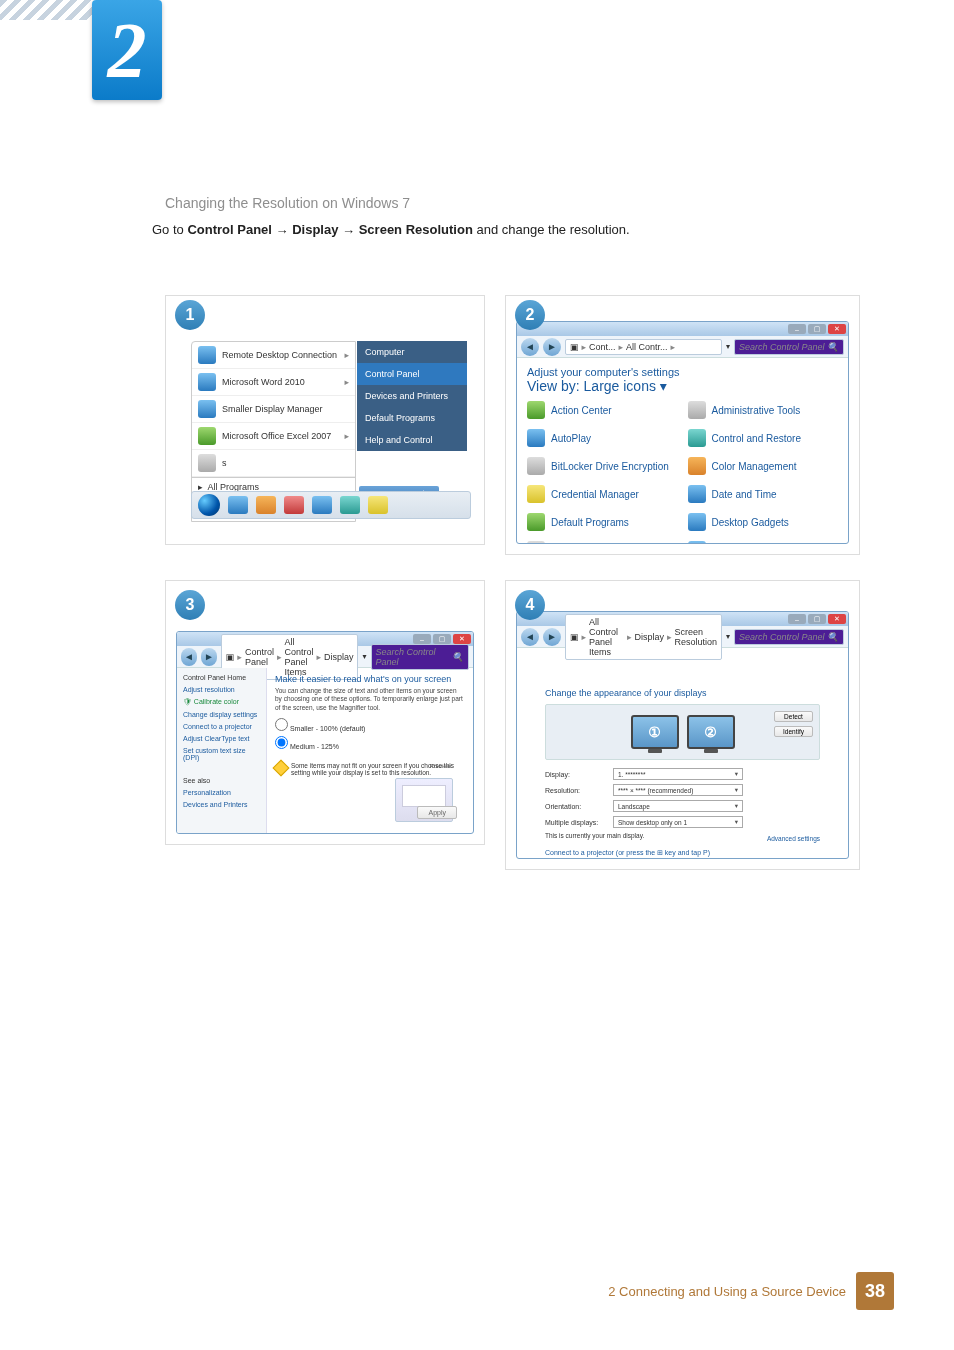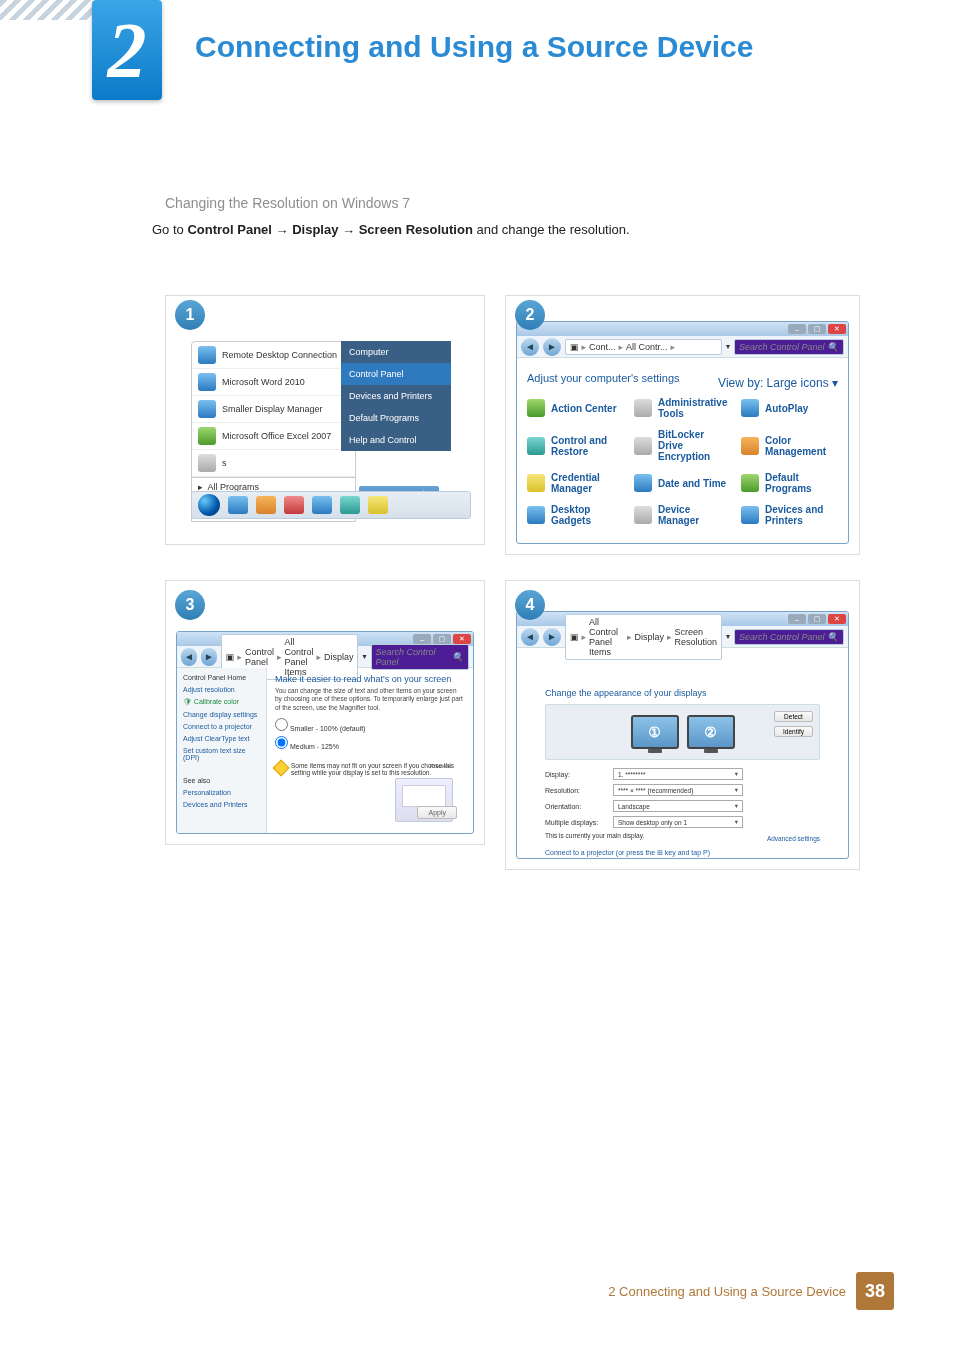--- a/index.html
+++ b/index.html
@@ -38,21 +38,21 @@
   .start-item { display:flex; align-items:center; gap:6px; padding:4px 6px; font-size:9px; color:#333; border-bottom:1px solid #eee;}
   .start-item:last-child{border-bottom:none;}
   .ico16 { width:18px; height:18px; border-radius:3px; flex:0 0 18px; }
   .chev { margin-left:auto; color:#888; font-size:9px;}
   .allprog { background:#fff; padding:4px 6px; font-size:9px; border-top:1px solid #ccc;}
   .searchbox { display:flex; align-items:center; border:1px solid #bcd; border-radius:3px; margin:4px; padding:2px 4px; font-size:9px; color:#888; font-style:italic;}
   .searchbox .mag { margin-left:auto; color:#3a7; font-size:10px;}
   .taskbar { position:absolute; left:10px; bottom:10px; width:280px; height:28px; background:linear-gradient(#e8eef4,#d6e0ea); border:1px solid #bcd; border-radius:3px; display:flex; align-items:center; gap:8px; padding:0 6px;}
   .taskbar .orb { width:22px; height:22px; border-radius:11px; background:radial-gradient(circle at 30% 30%, #6cf, #05a 60%, #036);}
   .taskbar .ticon { width:20px; height:18px; border-radius:3px;}
-  .start-right { position:absolute; left:160px; top:30px; width:110px; }
+  .start-right { position:absolute; left:176px; top:30px; width:110px; }
   .sr-item { font-size:9px; color:#fff; padding:6px 8px; background:#3a5f85;}
   .sr-item.hl { background:#2f79bf; }
   .shutdown { position:absolute; left:178px; top:175px; width:80px; height:18px; background:linear-gradient(#6aa3d8,#3a79b8); border-radius:2px; color:#fff; font-size:9px; display:flex; align-items:center; padding:0 6px;}
   .shutdown .dd{ margin-left:auto; border-left:1px solid rgba(255,255,255,.4); padding-left:4px;}
 
   
   #p2 { left:505px; top:295px; width:355px; height:260px; }
   #t2 { left:515px; top:300px; }
   .win { position:absolute; left:10px; top:25px; right:10px; bottom:10px; border:1px solid #7aa3c9; border-radius:3px; overflow:hidden; background:#fff;}
   .win-titlebar { height:14px; background:linear-gradient(#cfe3f6,#a9c8e6); display:flex; justify-content:flex-end; align-items:center; padding:0 2px; gap:2px;}
@@ -60,24 +60,24 @@
   .wmin{background:#9ab;}
   .wmax{background:#9ab;}
   .wclose{background:#d44;}
   .addrbar { height:22px; background:#eef4fa; border-bottom:1px solid #cdd; display:flex; align-items:center; gap:4px; padding:0 4px; font-size:9px;}
   .navbtn{ width:18px; height:18px; border-radius:9px; background:linear-gradient(#bcd8ef,#6fa6d4); display:flex;align-items:center;justify-content:center; color:#245; font-size:10px;}
   .crumb { background:#fff; border:1px solid #bcd; border-radius:2px; padding:2px 4px; flex:1; display:flex; gap:3px; align-items:center;}
   .crumb span{color:#333;}
   .crumb .sep{color:#888;}
   .srch{ border:1px solid #bcd; border-radius:2px; padding:2px 4px; width:110px; color:#888; font-style:italic; background:#4c1d95; display:flex; align-items:center;}
   .srch .mag{margin-left:auto;}
-  .cp-header{ padding:8px 10px 4px; font-size:11px; color:#1a5a9e; display:flex; justify-content:space-between; align-items:center;}
-  .cp-header .view{ font-size:12px; color:#1a5a9e;margin-top:10px;}
+  .cp-header{ padding:8px 10px 4px; font-size:11px; color:#1a5a9e; display:flex; justify-content:space-between; flex-direction:column;}
+  .cp-header .view{ font-size:14px; color:#1a5a9e;}
   .cp-header .view .lnk{ color:#1a5a9e;}
-  .cp-grid{ display:grid; grid-template-columns:1fr 1fr 1fr; gap:4px 10px; padding:0 10px 8px;font-weight:bold; }
+  .cp-grid{ display:grid; grid-template-columns:1fr 1fr; gap:4px 10px; padding:0 10px 8px; }
   .cp-item{ display:flex; align-items:center; gap:6px; font-size:10px; color:#1a5a9e; padding:3px 0;}
   .cp-ico{ width:18px; height:18px; border-radius:3px; flex:0 0 18px;}
 
   
   #p3 { left:165px; top:580px; width:320px; height:265px; }
   #t3 { left:175px; top:590px; }
   #p3 .win{ top:50px; }
   .dp-body{ display:flex; height:calc(100% - 36px);}
   .dp-side{ width:90px; background:#f3f6f9; border-right:1px solid #dde; padding:6px 6px; font-size:7px; color:#22609e; display:flex; flex-direction:column; gap:5px;}
   .dp-side .hdr{ color:#333;}
@@ -132,21 +132,20 @@
   .bg-teal{background:linear-gradient(#7ad6d0,#2a9a92);}
   .bg-yellow{background:linear-gradient(#f6e67a,#d9c22b);}
 </style>
 </head>
 <body>
 <div class="page">
 
 <div class="hatch"></div>
 
 <div class="chapter-badge">2</div>
-<div class="chapter-title">Connecting and Using a Source Device</div>
 
 <div class="subheading">Changing the Resolution on Windows 7</div>
 <div class="instruction">
   <span>Go to </span>
   <b>Control Panel</b>
   <b> → </b>
   <b>Display</b>
   <b> → </b>
   <b>Screen Resolution</b>
   <span> and change the resolution.</span>

